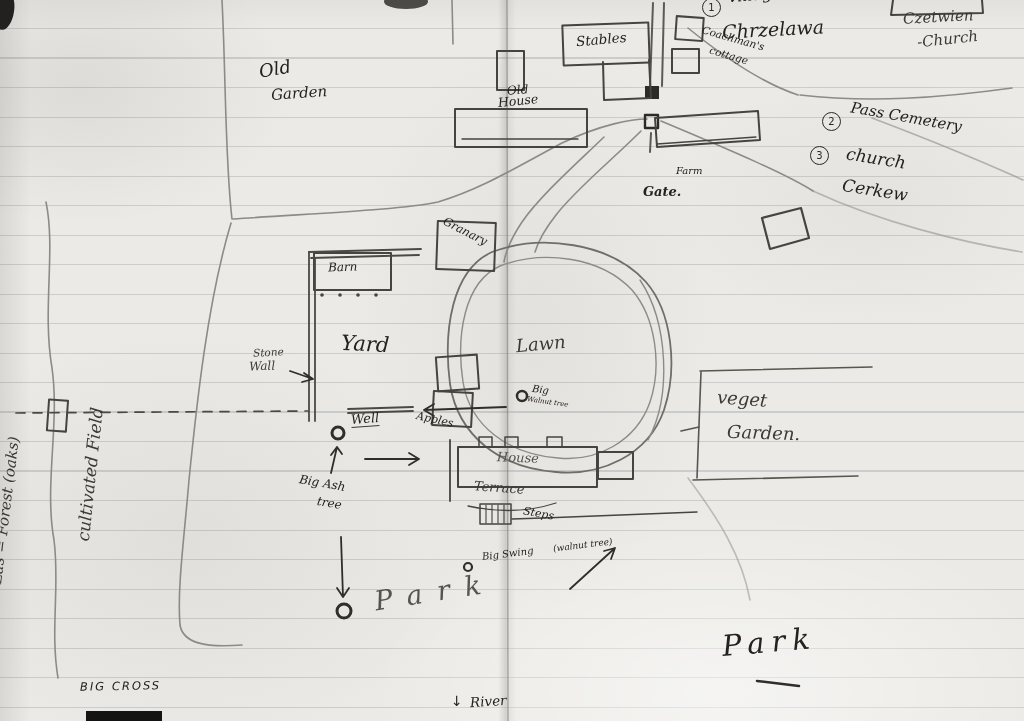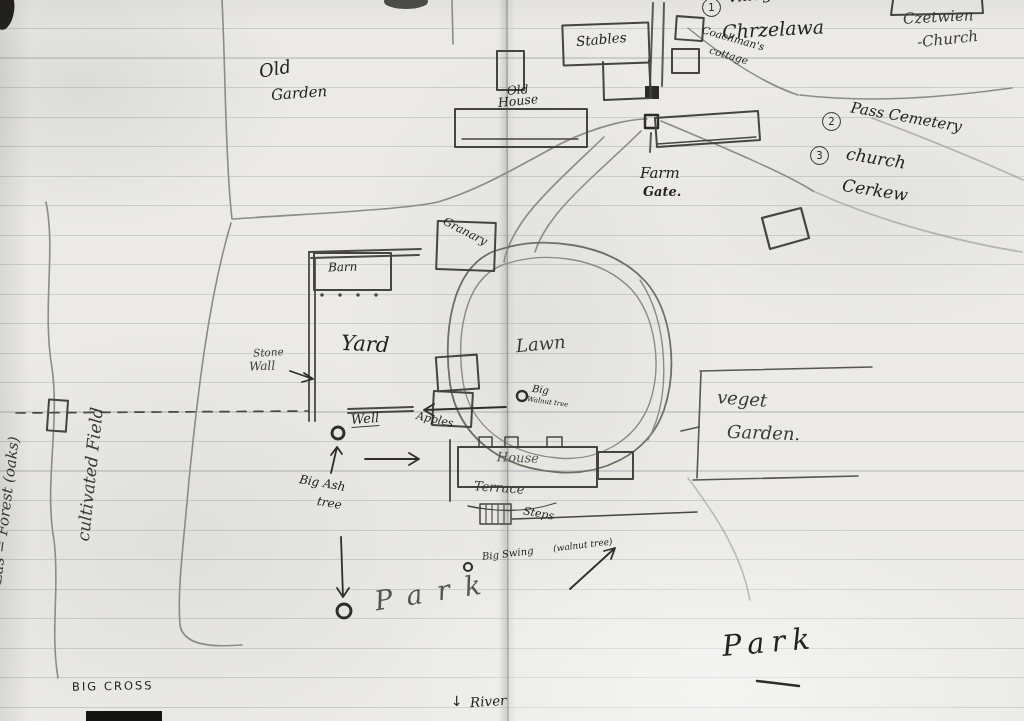--- a/index.html
+++ b/index.html
@@ -185,21 +185,21 @@
 
   <span class="circle-num" style="position:absolute;left:822px;top:112px;">2</span>
   <span class="lbl dark" style="left:850px;top:110px;font-size:15px;transform:rotate(10deg);">Pass Cemetery</span>
   <span class="circle-num" style="position:absolute;left:810px;top:146px;">3</span>
   <span class="lbl dark" style="left:846px;top:150px;font-size:17px;transform:rotate(9deg);">church</span>
   <span class="lbl dark" style="left:842px;top:182px;font-size:17px;transform:rotate(9deg);">Cerkew</span>
 
   <span class="lbl dark" style="left:576px;top:33px;font-size:13.5px;transform:rotate(-5deg);">Stables</span>
   <span class="lbl dark" style="left:701px;top:33px;font-size:10.5px;transform:rotate(16deg);">Coachman's</span>
   <span class="lbl dark" style="left:709px;top:50px;font-size:10.5px;transform:rotate(16deg);">cottage</span>
-  <span class="lbl dark" style="left:640px;top:166px;font-size:15px;">Farm</span>
+  <span class="lbl dark" style="left:676px;top:166px;font-size:10px;">Farm</span>
   <span class="lbl dark" style="left:643px;top:185px;font-size:13px;font-weight:bold;">Gate.</span>
 
   <span class="lbl dark" style="left:259px;top:60px;font-size:18px;transform:rotate(-10deg);">Old</span>
   <span class="lbl dark" style="left:271px;top:86px;font-size:15px;transform:rotate(-4deg);">Garden</span>
   <span class="lbl dark" style="left:507px;top:84px;font-size:12px;transform:rotate(-4deg);">Old</span>
   <span class="lbl dark" style="left:498px;top:95px;font-size:12.5px;transform:rotate(-6deg);">House</span>
 
   <div class="vlabel" style="left:8px;top:240px;height:345px;transform:rotate(7deg);">
     <span class="vtext" style="font-size:15px;">Las = Forest (oaks)</span>
   </div>
@@ -226,17 +226,17 @@
   <span class="lbl" style="left:717px;top:390px;font-size:18px;transform:rotate(4deg);">veget</span>
   <span class="lbl" style="left:727px;top:424px;font-size:18px;transform:rotate(2deg);">Garden.</span>
 
   <span class="lbl dark" style="left:299px;top:477px;font-size:12px;transform:rotate(10deg);">Big Ash</span>
   <span class="lbl dark" style="left:317px;top:497px;font-size:12px;transform:rotate(10deg);">tree</span>
   <span class="lbl mid" style="left:374px;top:578px;font-size:27px;letter-spacing:15px;transform:rotate(-9deg);">Park</span>
   <span class="lbl dark" style="left:482px;top:549px;font-size:10px;transform:rotate(-7deg);">Big Swing</span>
   <span class="lbl dark" style="left:553px;top:541px;font-size:9px;transform:rotate(-7deg);">(walnut tree)</span>
   <span class="lbl dark" style="left:722px;top:628px;font-size:29px;letter-spacing:7px;transform:rotate(-5deg);">Park</span>
 
-  <span class="lbl dark print" style="left:72px;top:681px;font-size:11.5px;letter-spacing:2px;transform:rotate(-1deg);">BIG CROSS</span>
+  <span class="lbl dark print" style="left:80px;top:681px;font-size:11.5px;letter-spacing:2px;transform:rotate(-1deg);font-style:italic;">BIG CROSS</span>
   <span class="lbl dark print" style="left:451px;top:694px;font-size:14px;">↓</span>
   <span class="lbl dark" style="left:470px;top:695px;font-size:13.5px;transform:rotate(-4deg);">River</span>
 
 </div>
 
 </body></html>

